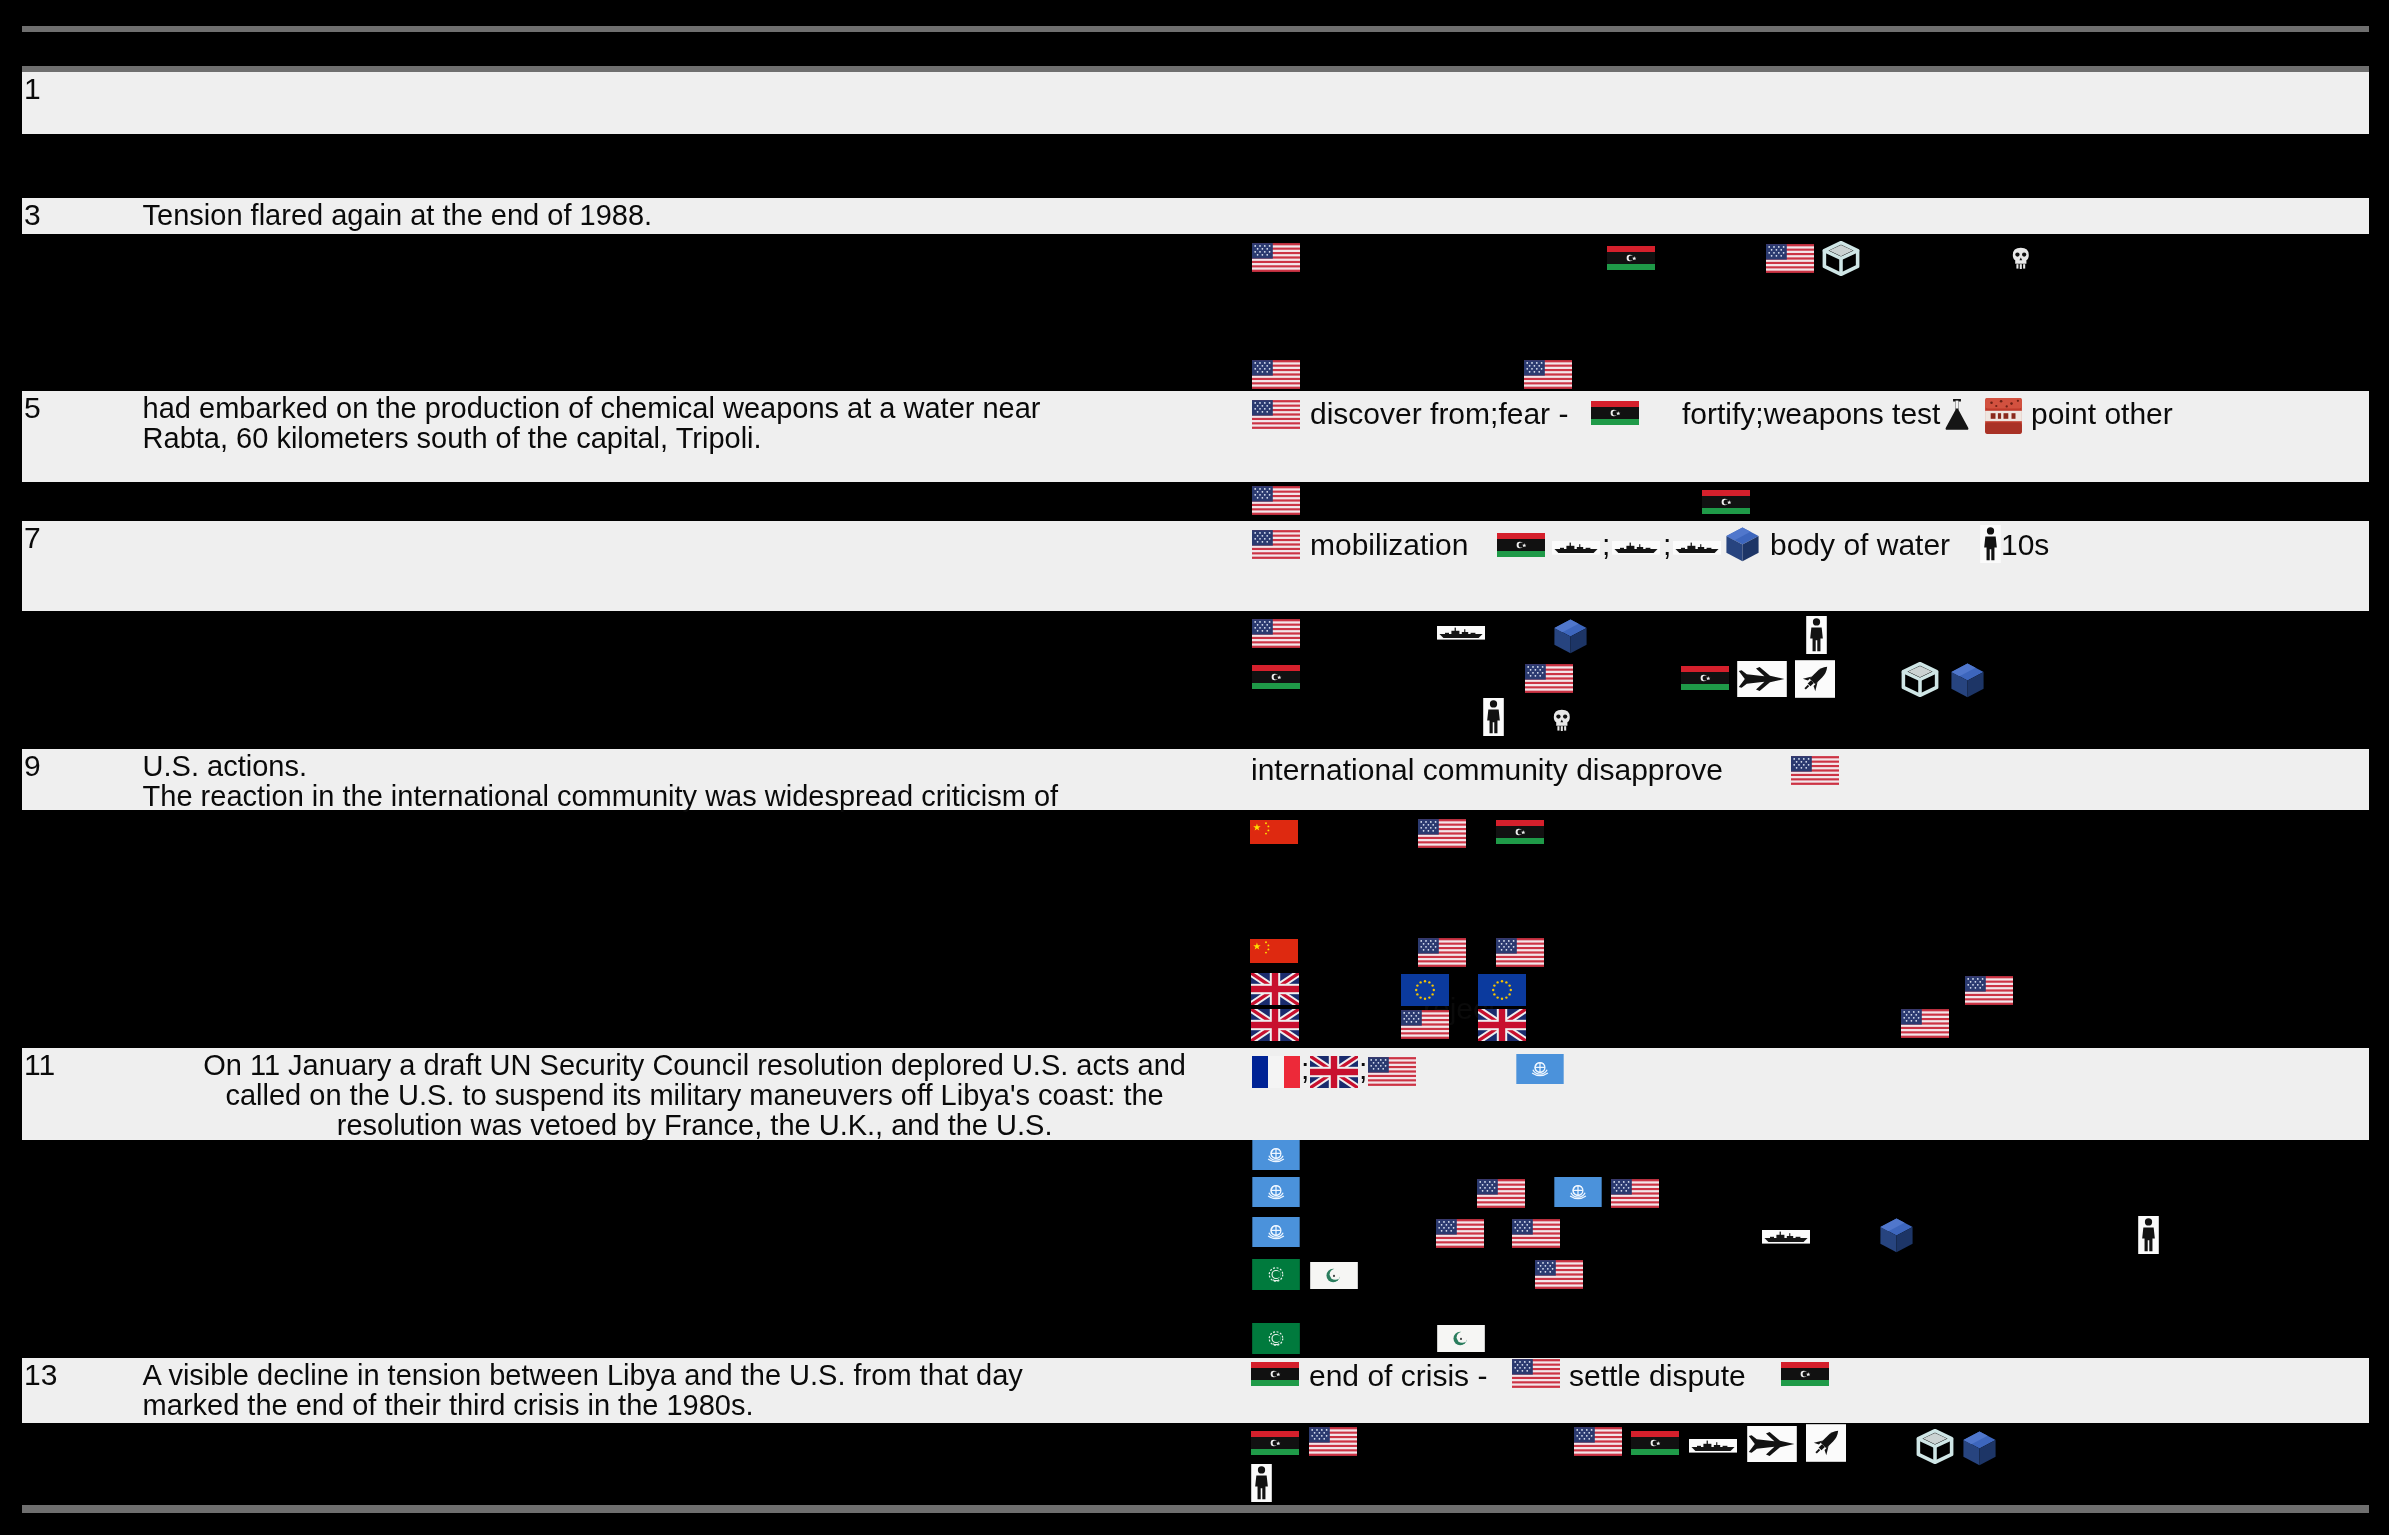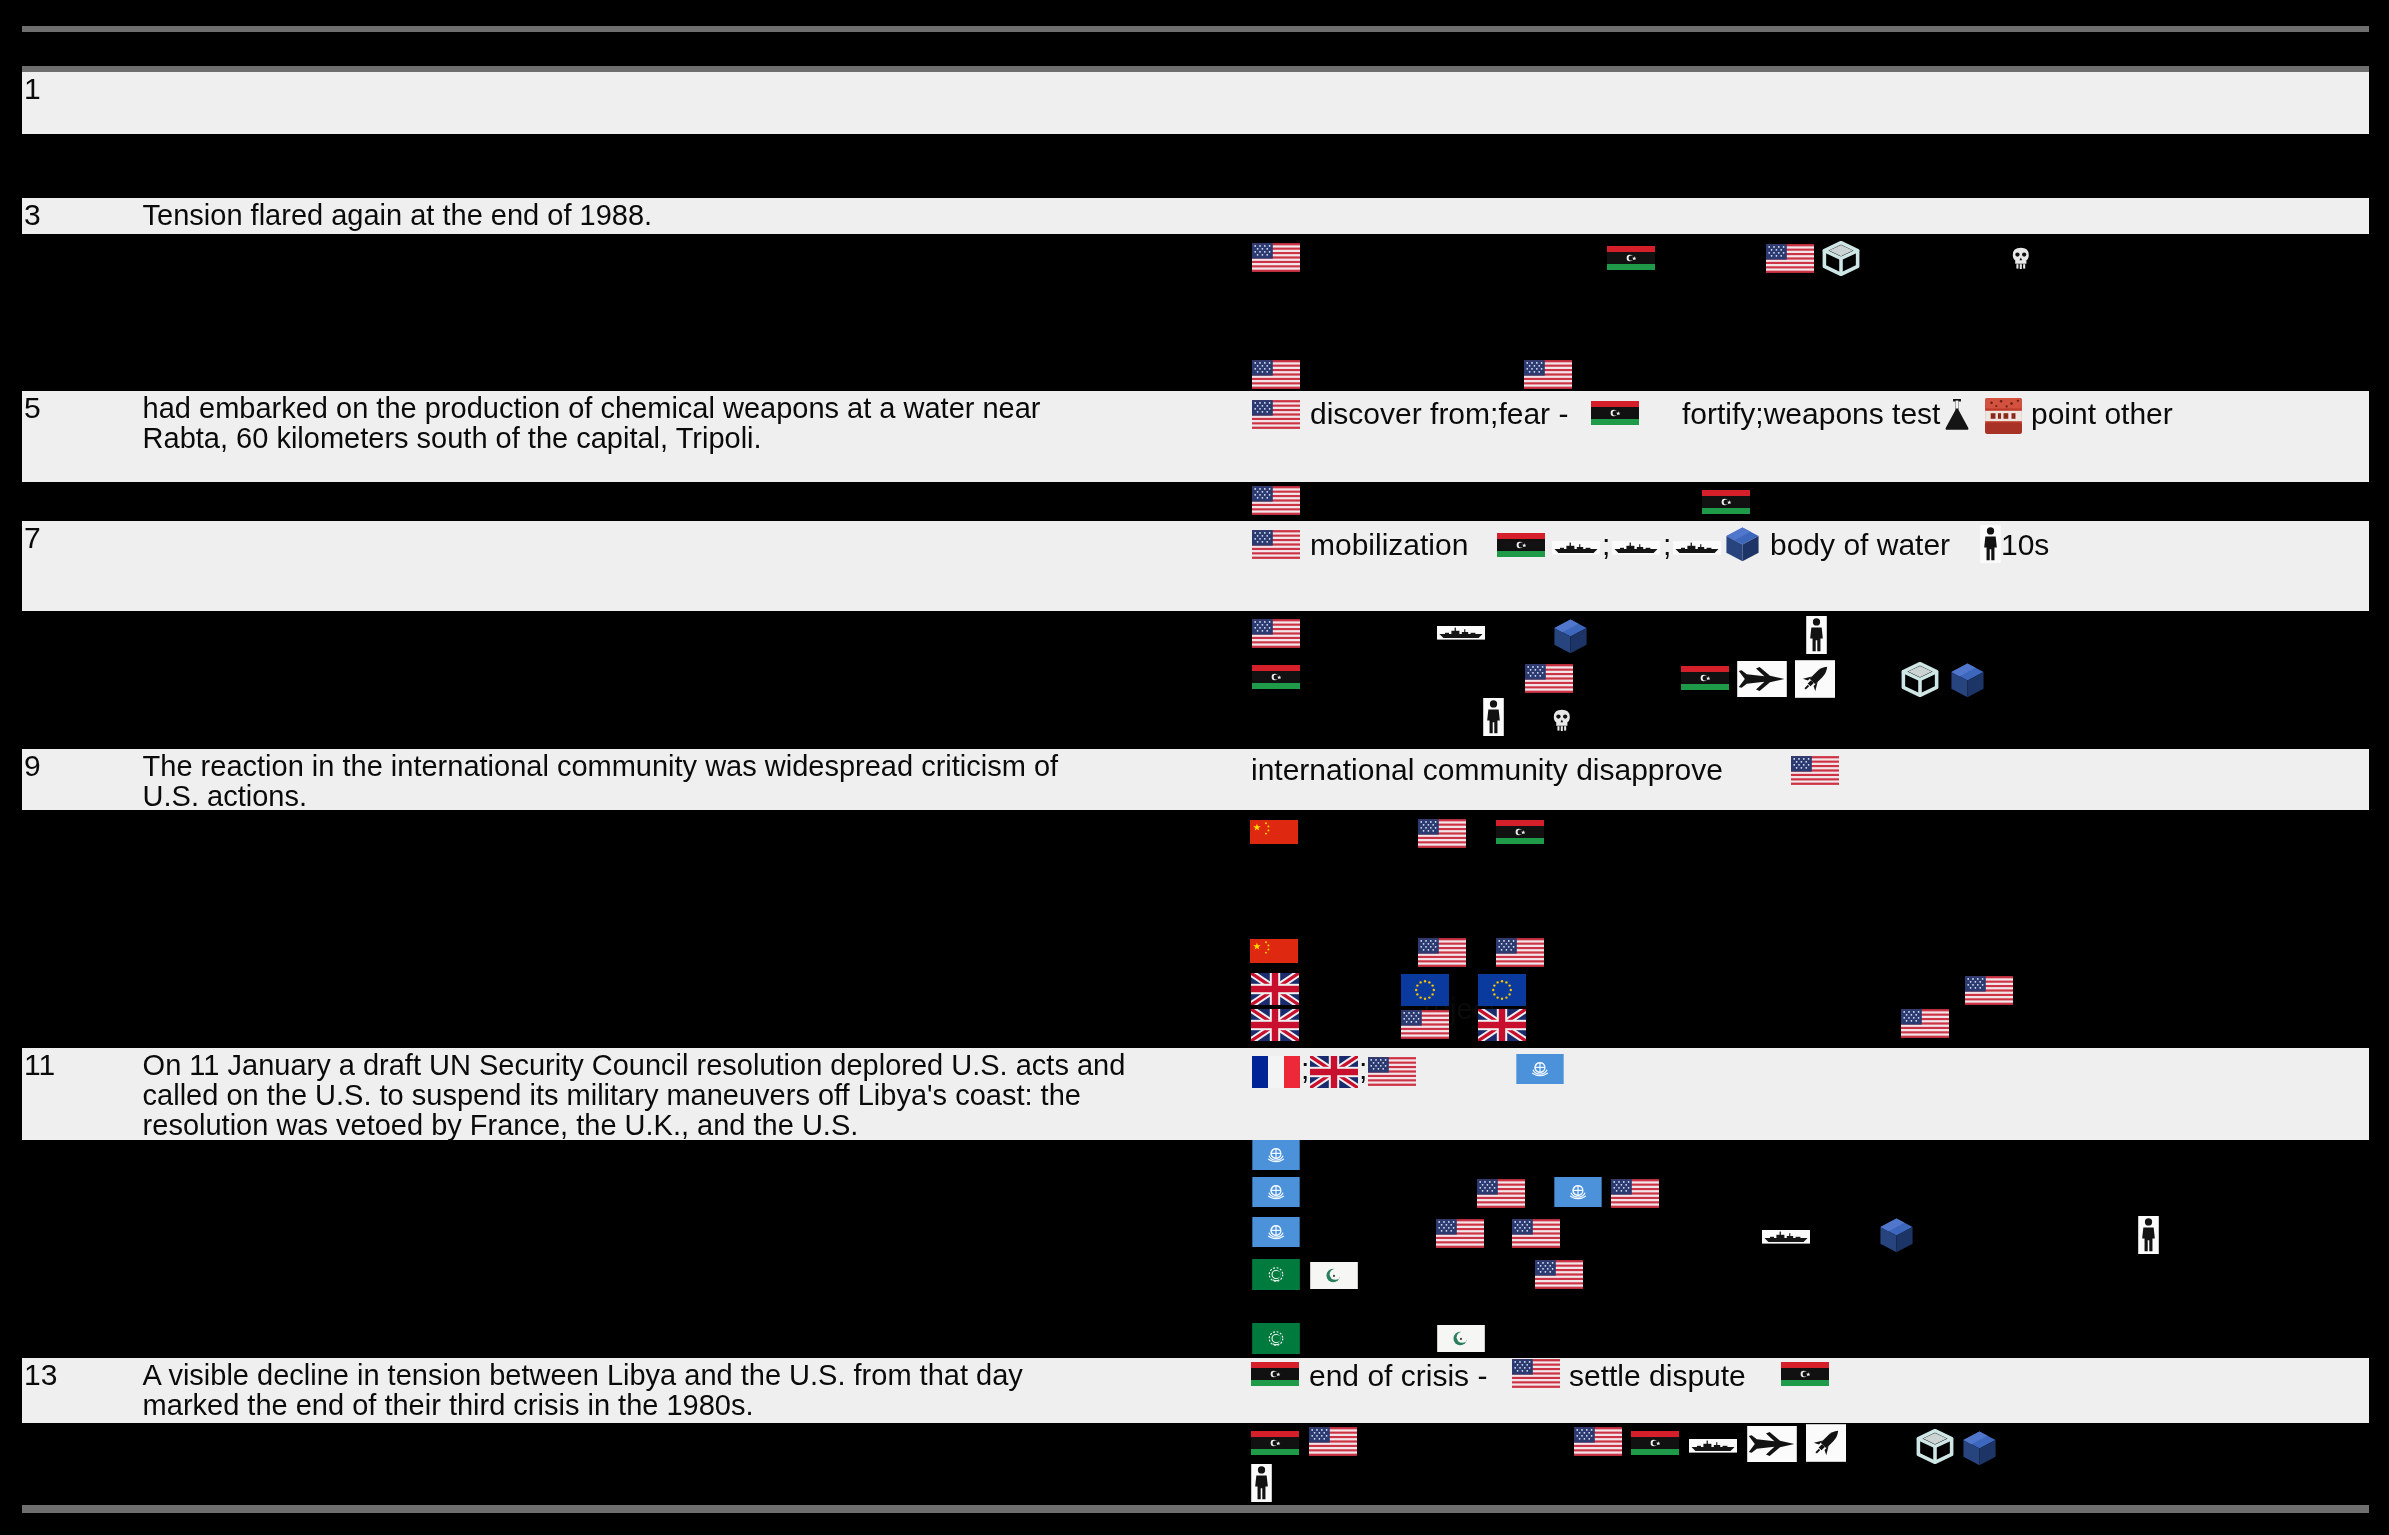--- a/index.html
+++ b/index.html
@@ -46,25 +46,25 @@
           <div>had embarked on the production of chemical weapons at a water near</div>
           <div>Rabta, 60 kilometers south of the capital, Tripoli.</div>
         </div>
       </div>
       <div class="band" style="top: 521px; height: 90px; background: rgb(239, 239, 239);">
         <div class="num">7</div>
       </div>
       <div class="band" style="top: 749px; height: 61px; background: rgb(239, 239, 239);">
         <div class="num">9</div>
         <div class="lines">
+          <div>U.S. actions.</div>
           <div>The reaction in the international community was widespread criticism of</div>
-          <div>U.S. actions.</div>
         </div>
       </div>
-      <div class="band" style="top: 1048px; height: 92px; background: rgb(239, 239, 239);">
+      <div class="band" style="top: 1048px; height: 92px; background: rgb(239, 239, 239); text-align: center;">
         <div class="num">11</div>
         <div class="lines">
           <div>On 11 January a draft UN Security Council resolution deplored U.S. acts and</div>
           <div>called on the U.S. to suspend its military maneuvers off Libya's coast: the</div>
           <div>resolution was vetoed by France, the U.K., and the U.S.</div>
         </div>
       </div>
       <div class="band" style="top: 1358px; height: 65px; background: rgb(239, 239, 239);">
         <div class="num">13</div>
         <div class="lines">

